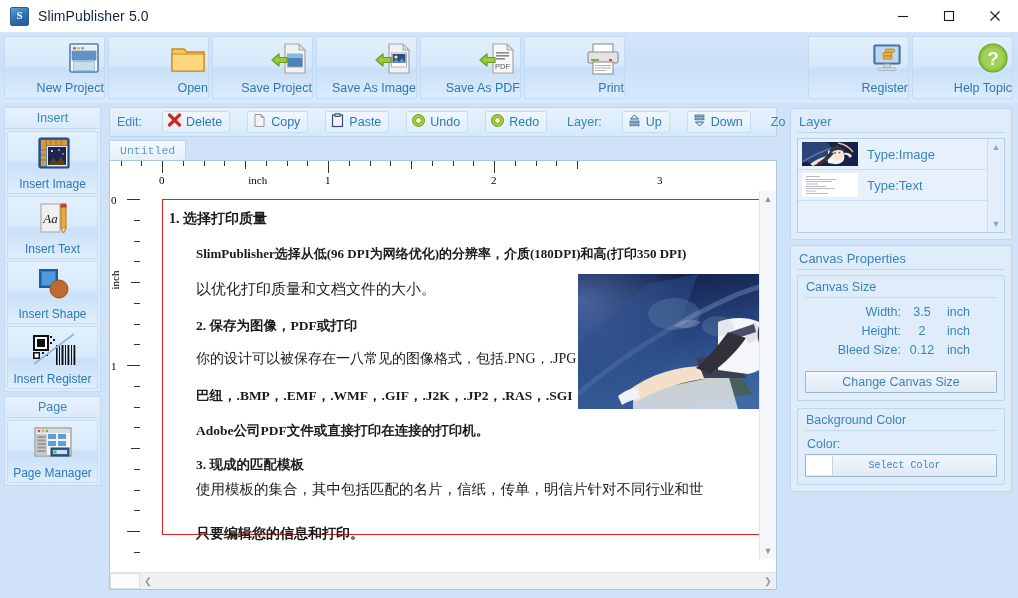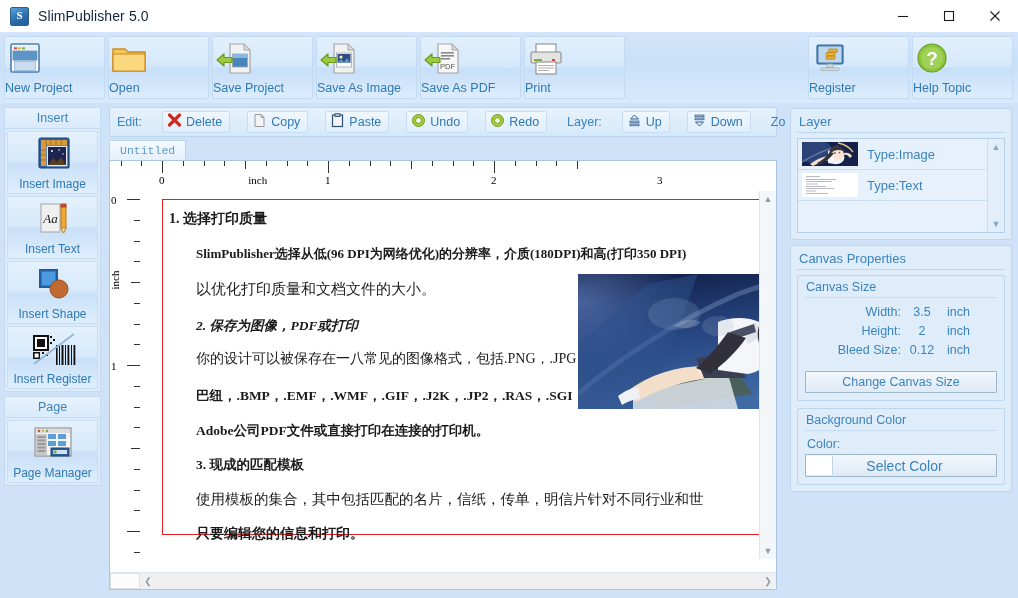--- a/index.html
+++ b/index.html
@@ -38,21 +38,21 @@
     position:absolute;left:0;top:32px;width:1018px;height:71px;
     background:linear-gradient(180deg,#d3e5fa 0%,#c9e0f8 45%,#d6eafc 100%);
     border-bottom:1px solid #a8c6e4;
     display:flex;align-items:stretch;
   }
   .rgroup{display:flex;align-items:stretch;padding:4px 0 4px 4px;}
   .rbtn{
     width:101px;margin-right:3px;
     border:1px solid #c3daf0;border-radius:2px;
     background:linear-gradient(180deg,#e2f0fd 0%,#d5e8fb 48%,#c7dff8 52%,#dcedfd 100%);
-    display:flex;flex-direction:column;align-items:flex-start;justify-content:flex-end;
+    display:flex;flex-direction:column;align-items:flex-end;justify-content:flex-end;
     padding-bottom:3px;box-sizing:border-box;
   }
   .rbtn .lbl{font-size:12.5px;color:#2f79b4;line-height:14px;}
   .rbtn .ico{flex:1;display:flex;align-items:center;justify-content:center;}
   #ribbon-spacer{flex:1;}
   #ribbon-right{display:flex;align-items:stretch;padding:4px 5px 4px 0;}
   #ribbon-right .rbtn{width:101px;margin-left:3px;margin-right:0;}
   
   #leftpanel{
     position:absolute;left:0;top:103px;width:105px;height:495px;
@@ -179,21 +179,21 @@
     background:linear-gradient(180deg,#f2f7fc,#dfeaf5);
     display:flex;align-items:center;justify-content:center;font-size:12.5px;color:#3b83bd;
   }
   .colorrow{font-size:12.5px;color:#3b83bd;padding:2px 0 3px 2px;}
   .colorbtn{
     height:21px;border:1px solid #9cb6cc;border-radius:1px;
     background:linear-gradient(180deg,#f2f7fc,#dfeaf5);
     display:flex;align-items:center;position:relative;
   }
   .swatch{width:26px;height:19px;background:#fff;border-right:1px solid #c3d4e2;margin-left:0;}
-  .colorbtn .clbl{flex:1;text-align:center;font-size:14px;color:#3b83bd;padding-right:20px;}
+  .colorbtn .clbl{flex:1;text-align:center;font-size:10px;color:#3b83bd;padding-right:20px;font-family:Liberation Mono, monospace;}
   svg{overflow:visible;}
 </style>
 </head>
 <body>
 
 <div id="titlebar">
   <div class="brand">
     <div class="applogo"></div>
     <div id="apptitle">SlimPublisher 5.0</div>
   </div>
@@ -612,26 +612,26 @@
         <div class="rnum" style="left: 1px; top: 169px;">1</div>
         <div class="rnum" style="left: -4px; top: 82.7px; transform: rotate(-90deg);">inch</div>
       </div>
 
     <div id="canvasarea">
       <div id="canvasbox">
 
         <div class="ctext b" style="left: 6px; top: 10px; font-size: 14px;">1. 选择打印质量</div>
           <div class="ctext b" style="left: 33px; top: 45px; font-size: 13px;">SlimPublisher选择从低(96 DPI为网络优化)的分辨率，介质(180DPI)和高(打印350 DPI)</div>
           <div class="ctext" style="left: 33px; top: 80px; font-size: 15px;">以优化打印质量和文档文件的大小。</div>
-          <div class="ctext b" style="left: 33px; top: 117px; font-size: 13.5px; font-style: italic;">2. 保存为图像，PDF或打印</div>
+          <div class="ctext b" style="left: 33px; top: 117px; font-size: 13.5px;">2. 保存为图像，PDF或打印</div>
           <div class="ctext" style="left: 33px; top: 150px; font-size: 14px;">你的设计可以被保存在一八常见的图像格式，包括.PNG，.JPG，.TIF，.PSD，.PCX，.TGA，</div>
           <div class="ctext b" style="left: 33px; top: 187px; font-size: 13.5px;">巴纽，.BMP，.EMF，.WMF，.GIF，.J2K，.JP2，.RAS，.SGI，.PPM，.PBM) 异地</div>
           <div class="ctext b" style="left: 33px; top: 222px; font-size: 13.5px;">Adobe公司PDF文件或直接打印在连接的打印机。</div>
           <div class="ctext b" style="left: 33px; top: 256px; font-size: 13.5px;">3. 现成的匹配模板</div>
-          <div class="ctext" style="left: 33px; top: 290px; font-size: 14.5px;">使用模板的集合，其中包括匹配的名片，信纸，传单，明信片针对不同行业和世</div>
+          <div class="ctext" style="left: 33px; top: 280px; font-size: 14.5px;">使用模板的集合，其中包括匹配的名片，信纸，传单，明信片针对不同行业和世</div>
           <div class="ctext b" style="left: 33px; top: 325px; font-size: 14px;">只要编辑您的信息和打印。</div>
           <div id="canvasimg">
           <svg width="295" height="135" viewBox="0 0 295 135" preserveAspectRatio="none">
             <defs>
               <linearGradient id="skyg" x1="0" y1="0" x2="0.3" y2="1">
                 <stop offset="0%" stop-color="#101c42"></stop>
                 <stop offset="45%" stop-color="#24417b"></stop>
                 <stop offset="100%" stop-color="#3f6aa6"></stop>
               </linearGradient>
               <radialGradient id="glow" cx="0.2" cy="0.35" r="0.6">

